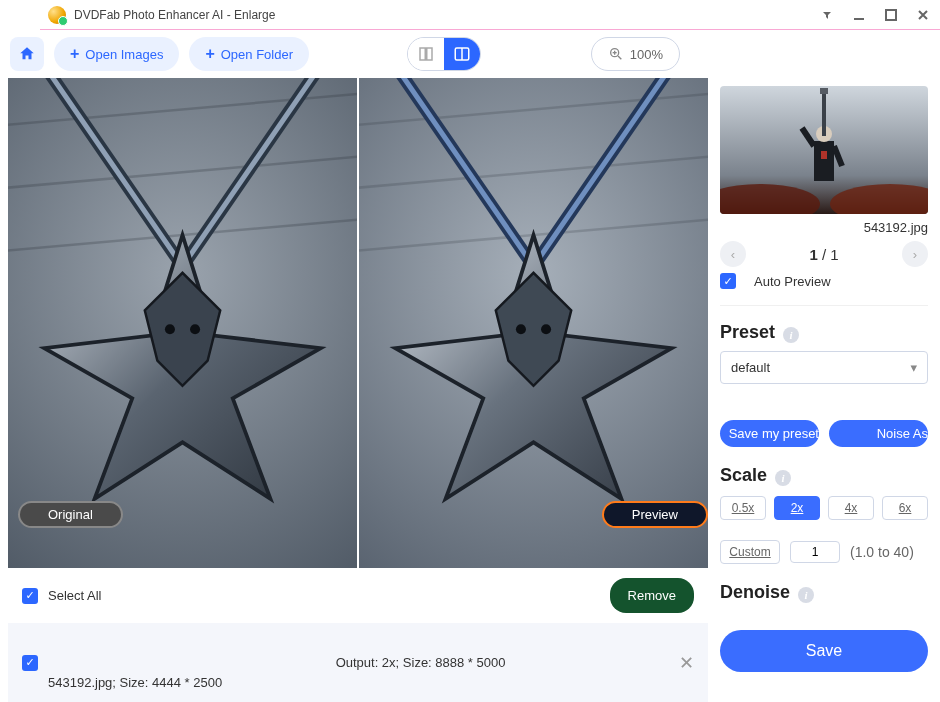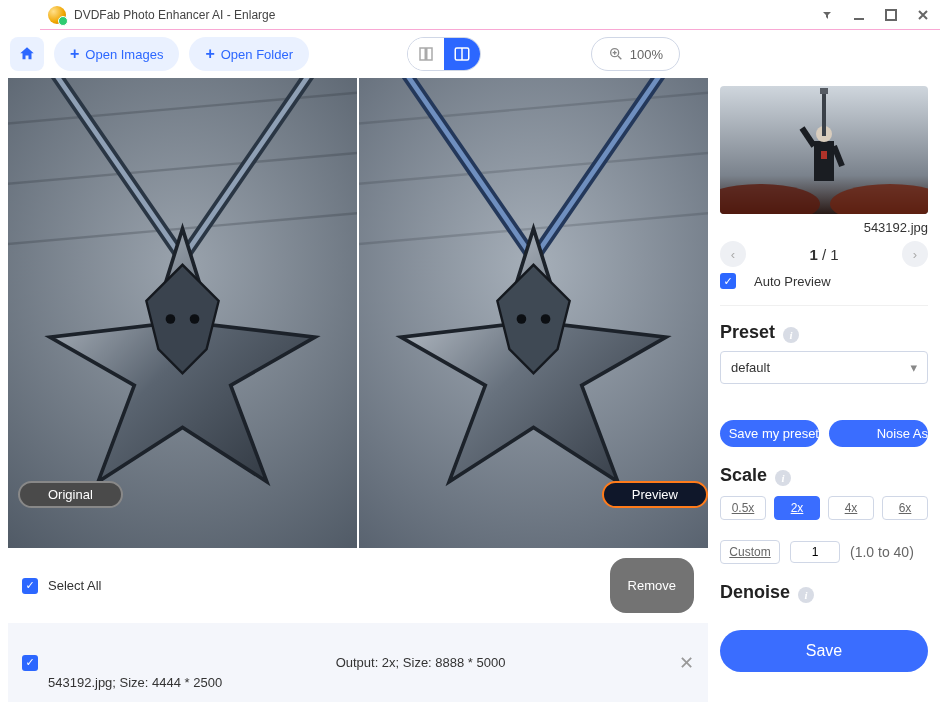--- a/index.html
+++ b/index.html
@@ -34,21 +34,21 @@
 .preview-area { height: 500px; display:flex; gap:2px;border-radius:26px; }
 .preview-pane { flex:1; position:relative; overflow:hidden; background:#778; }
 .preview-pane svg { position:absolute; inset:0; width:100%; height:100%; }
 .pane-label { position:absolute; left:10px; bottom:40px; background:#4a4a4a; color:#fff; border:2px solid #888; padding:4px 28px; border-radius: 14px; font-size:13px; }
 .pane-label.right-lab { left:auto; right:0; background:#0f172a; border-color:#ff7b1a; }
 
 
 .file-header { display:flex; align-items:center; padding:10px 14px; background:#fff; }
 .chk { width:16px; height:16px; border-radius:3px; background:#2c67ff; display:flex; align-items:center; justify-content:center; color:#fff; font-size:11px; margin-right:10px; cursor:pointer;}
 .file-header .lbl { color:#333; }
-.remove-btn { margin-left:auto; background:#737373; color:#fff; border-radius:16px; padding:20px 18px; cursor:pointer;}
+.remove-btn { margin-left:auto; background:#14532d; color:#fff; border-radius:16px; padding:10px 18px; cursor:pointer;}
 .file-row { display:flex; align-items:center; padding:12px 14px; background:#f4f6fb; }
 .file-row .fname { color:#333;margin-top:40px; }
 .file-row .output { margin-left:auto; margin-right: 60px; color:#333; }
 .file-row .x { margin-left:auto; color:#999; font-size:18px; cursor:pointer;}
 
 
 .thumb { height: 128px; border-radius:4px; overflow:hidden; position:relative; }
 .thumb svg { position:absolute; inset:0; width:100%; height:100%; }
 .thumb-name { text-align:right; padding:6px 0 4px; font-size:13px; }
 .pager { display:flex; align-items:center; justify-content:space-between; padding: 2px 0 6px;}

